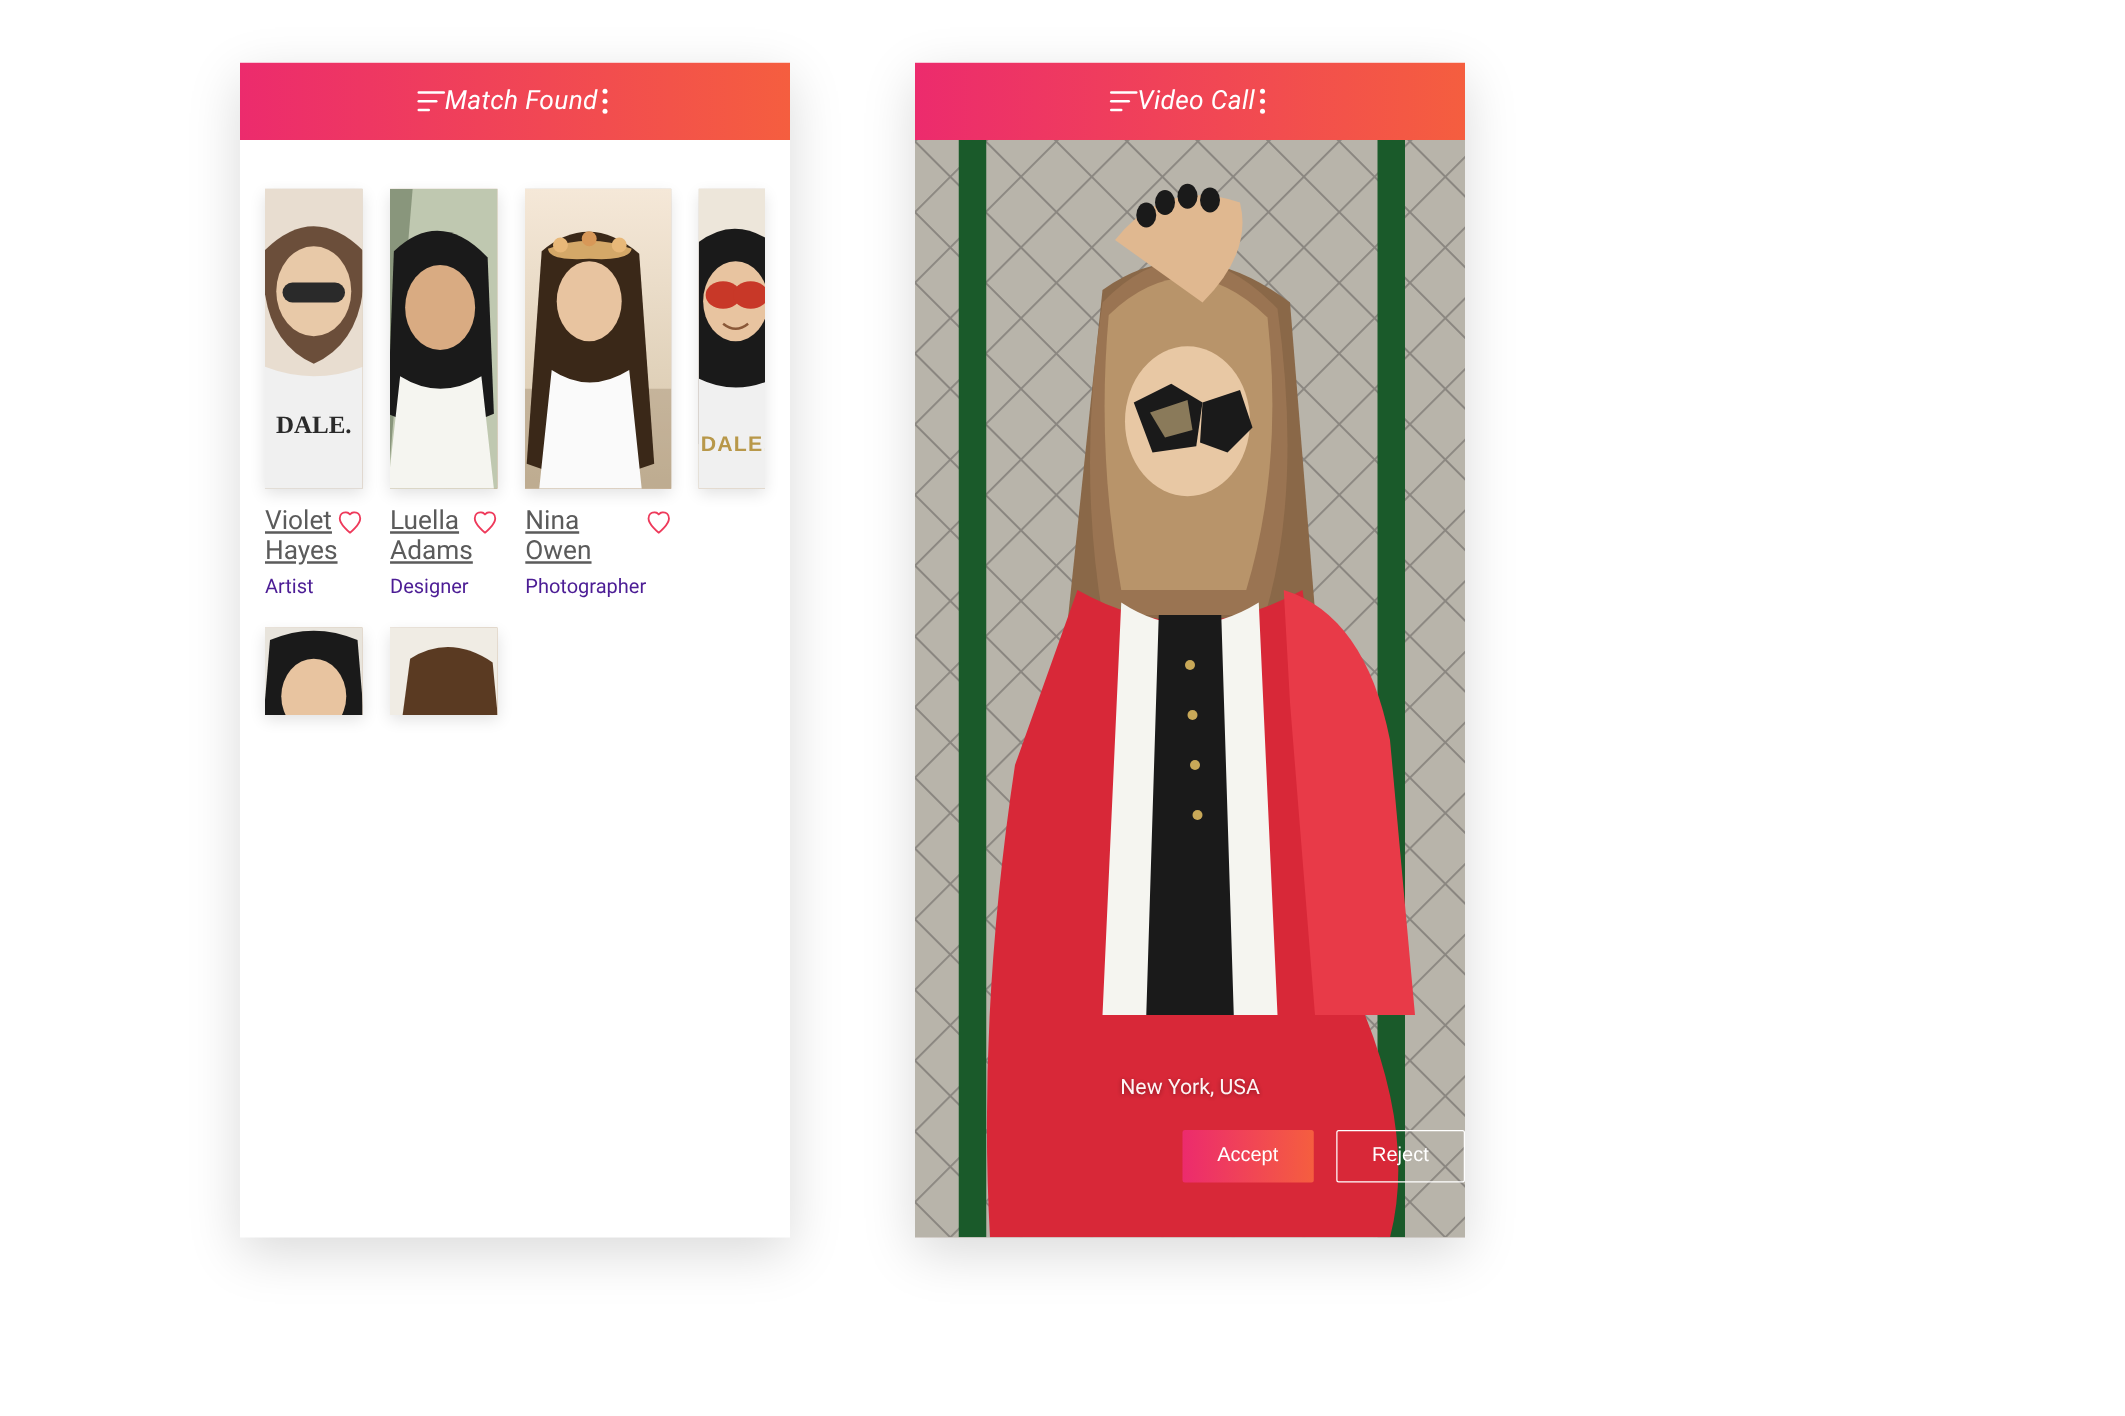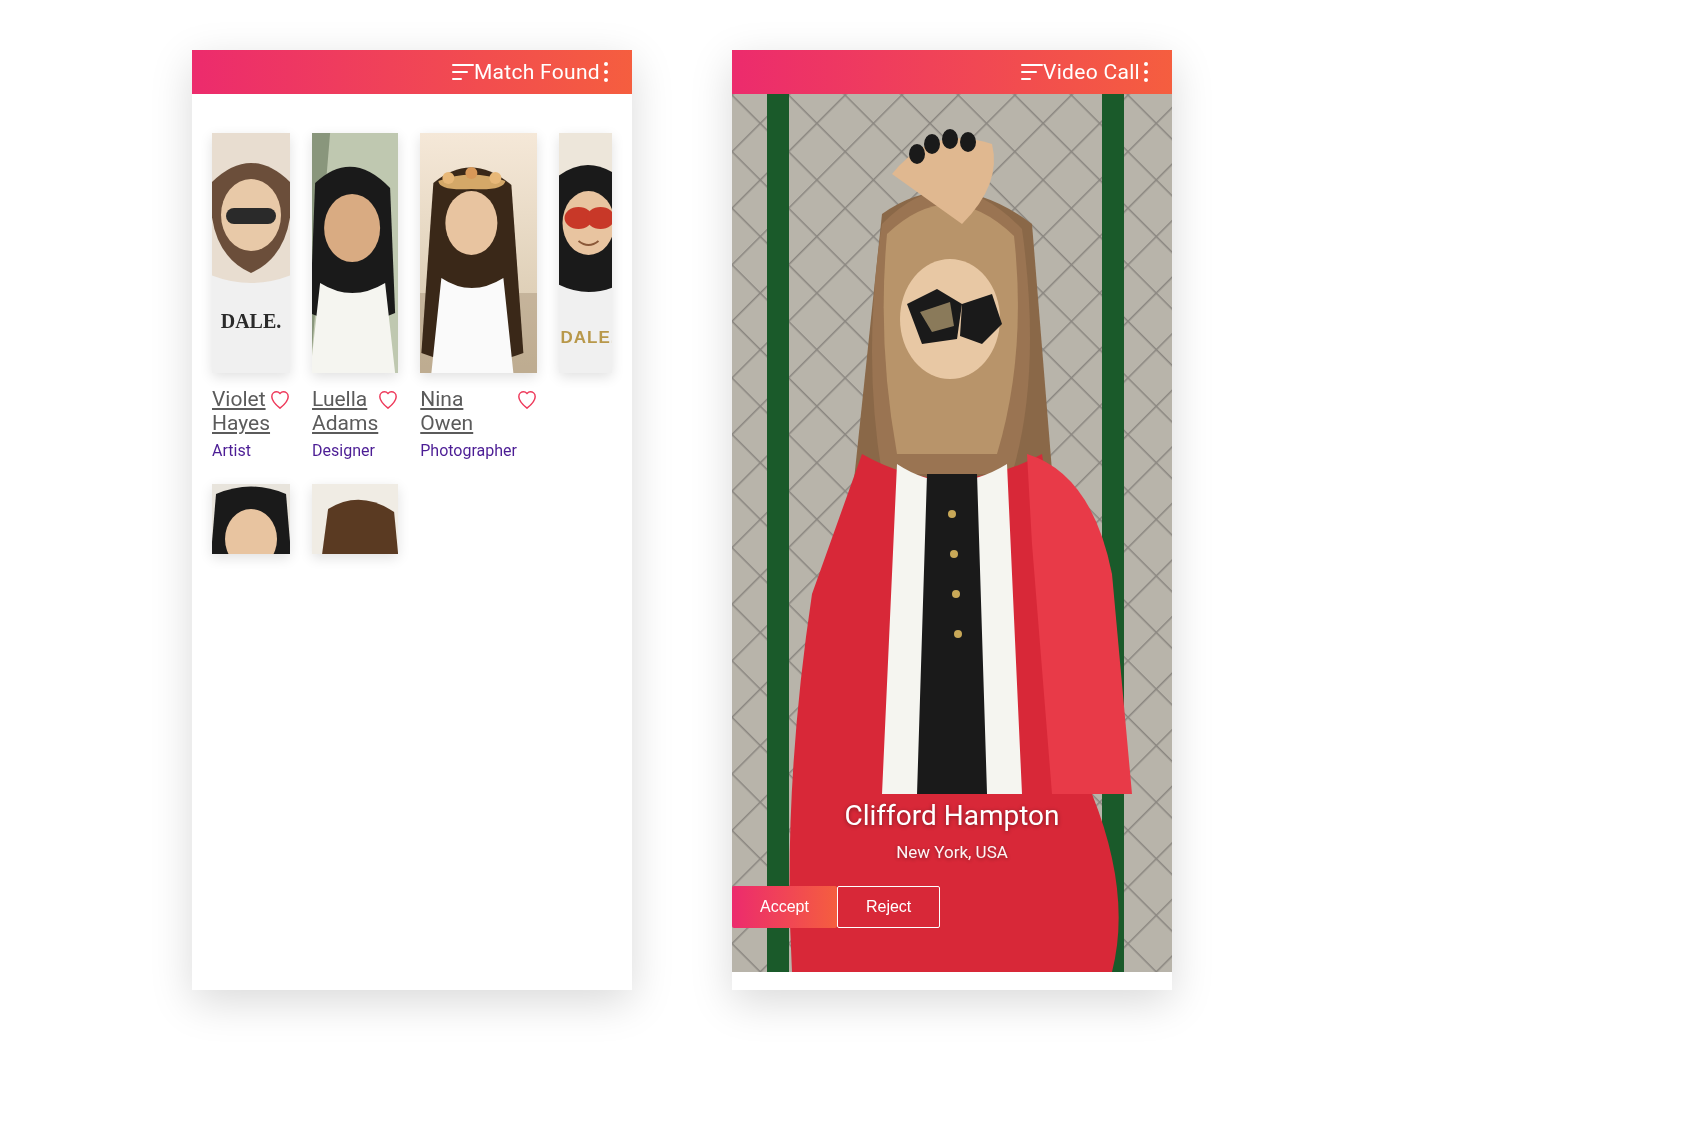--- a/index.html
+++ b/index.html
@@ -15,27 +15,28 @@
     width: 440px;
     height: 940px;
     background: #ffffff;
     box-shadow: 0 12px 40px rgba(0,0,0,0.15);
     overflow: hidden;
   }
   .phone-left { left: 192px; top: 50px; }
   .phone-right { left: 732px; top: 50px; }
 
   .header {
-    height: 44px;
+    height: 62px;
     background: linear-gradient(90deg, #ec2b6d 0%, #f55e3f 100%);
     display: flex;
     align-items: center;
-    justify-content: flex-end;
+    justify-content: center;
     padding: 0 20px;
     color: #fff;
+    font-style: italic;
   }
   .menu-icon { width: 22px; height: 16px; display:flex; flex-direction:column; justify-content:space-between; cursor:pointer;}
   .menu-icon span { display:block; height:2px; background:#fff; border-radius:1px;}
   .menu-icon span:nth-child(1){width:22px;}
   .menu-icon span:nth-child(2){width:16px;}
   .menu-icon span:nth-child(3){width:10px;}
   .header-title { font-size: 21px; font-weight:400; letter-spacing:0.3px;}
   .more-icon { display:flex; flex-direction:column; gap:4px; cursor:pointer; padding:4px;}
   .more-icon span { width:4px; height:4px; background:#fff; border-radius:50%;}
 
@@ -80,21 +81,21 @@
     left: 0; right: 0;
     text-align: center;
     color: #fff;
   }
   .caller-name { font-size: 28px; font-weight:400; margin-bottom:10px; text-shadow:0 1px 4px rgba(0,0,0,0.4);}
   .caller-loc { font-size: 17px; opacity:0.95; text-shadow:0 1px 4px rgba(0,0,0,0.4);}
   .btn-row {
     position: absolute;
     bottom: 44px;
     left: 0; right: 0;
-    display:flex; justify-content:flex-start; 
+    display:flex; justify-content:flex-end; gap:18px;
   }
   .btn {
     padding: 11px 28px;
     font-size: 16px;
     color:#fff;
     cursor:pointer;
     border-radius:2px;
   }
   .btn-accept {
     background: linear-gradient(90deg,#ec2b6d 0%,#f55e3f 100%);
@@ -305,21 +306,20 @@
 
       <circle cx="355" cy="560" r="10" fill="#1a1a1a"></circle>
         <circle cx="355" cy="560" r="5" fill="#8a8a8a"></circle>
       <circle cx="360" cy="640" r="10" fill="#1a1a1a"></circle>
         <circle cx="360" cy="640" r="5" fill="#8a8a8a"></circle>
 
       <path d="M295 360 Q360 380 380 480 L400 700 L320 700 L300 450 Z" fill="#e83a48"></path>
     </svg>
 
     <div class="caller-info">
-      <div class="caller-name">Clifford Hampton</div>
       <div class="caller-loc">New York, USA</div>
     </div>
 
     <div class="btn-row">
       <button class="btn btn-accept">Accept</button>
       <button class="btn btn-reject">Reject</button>
     </div>
   </div>
 </div>
 

